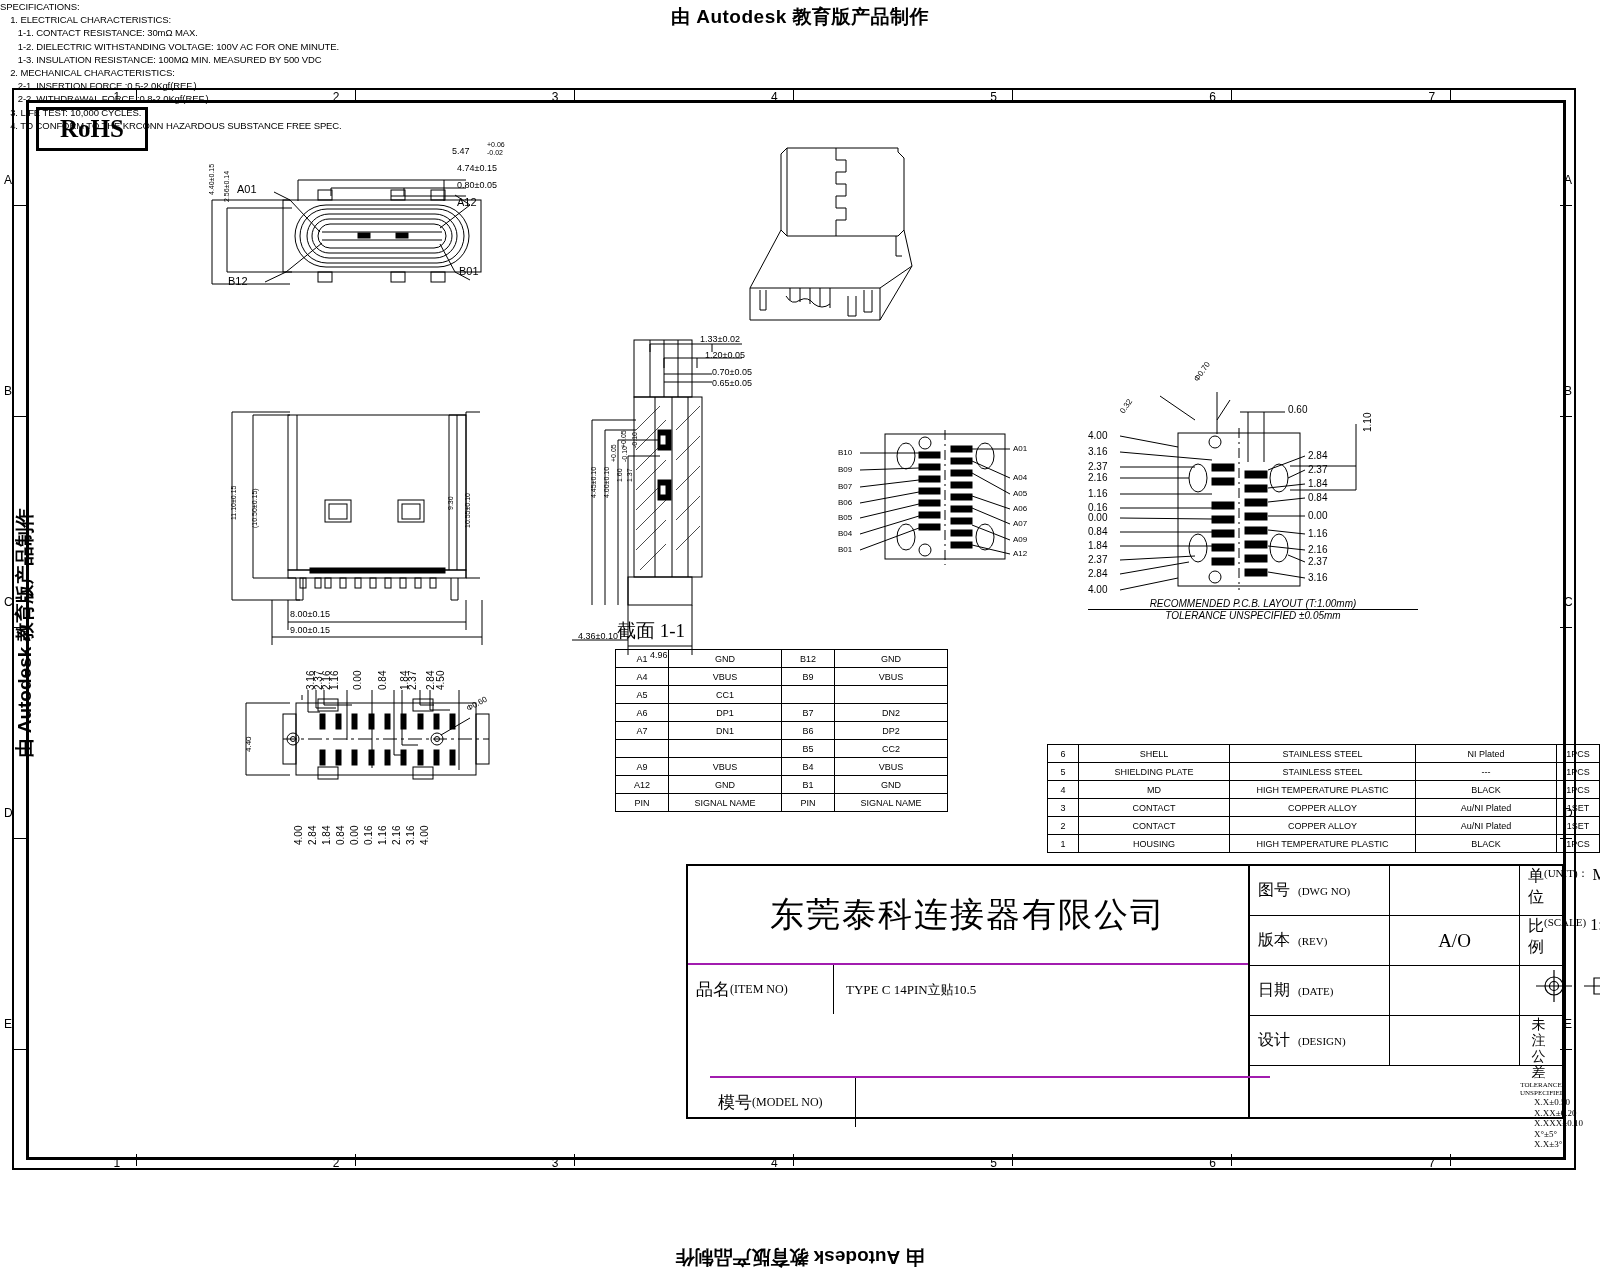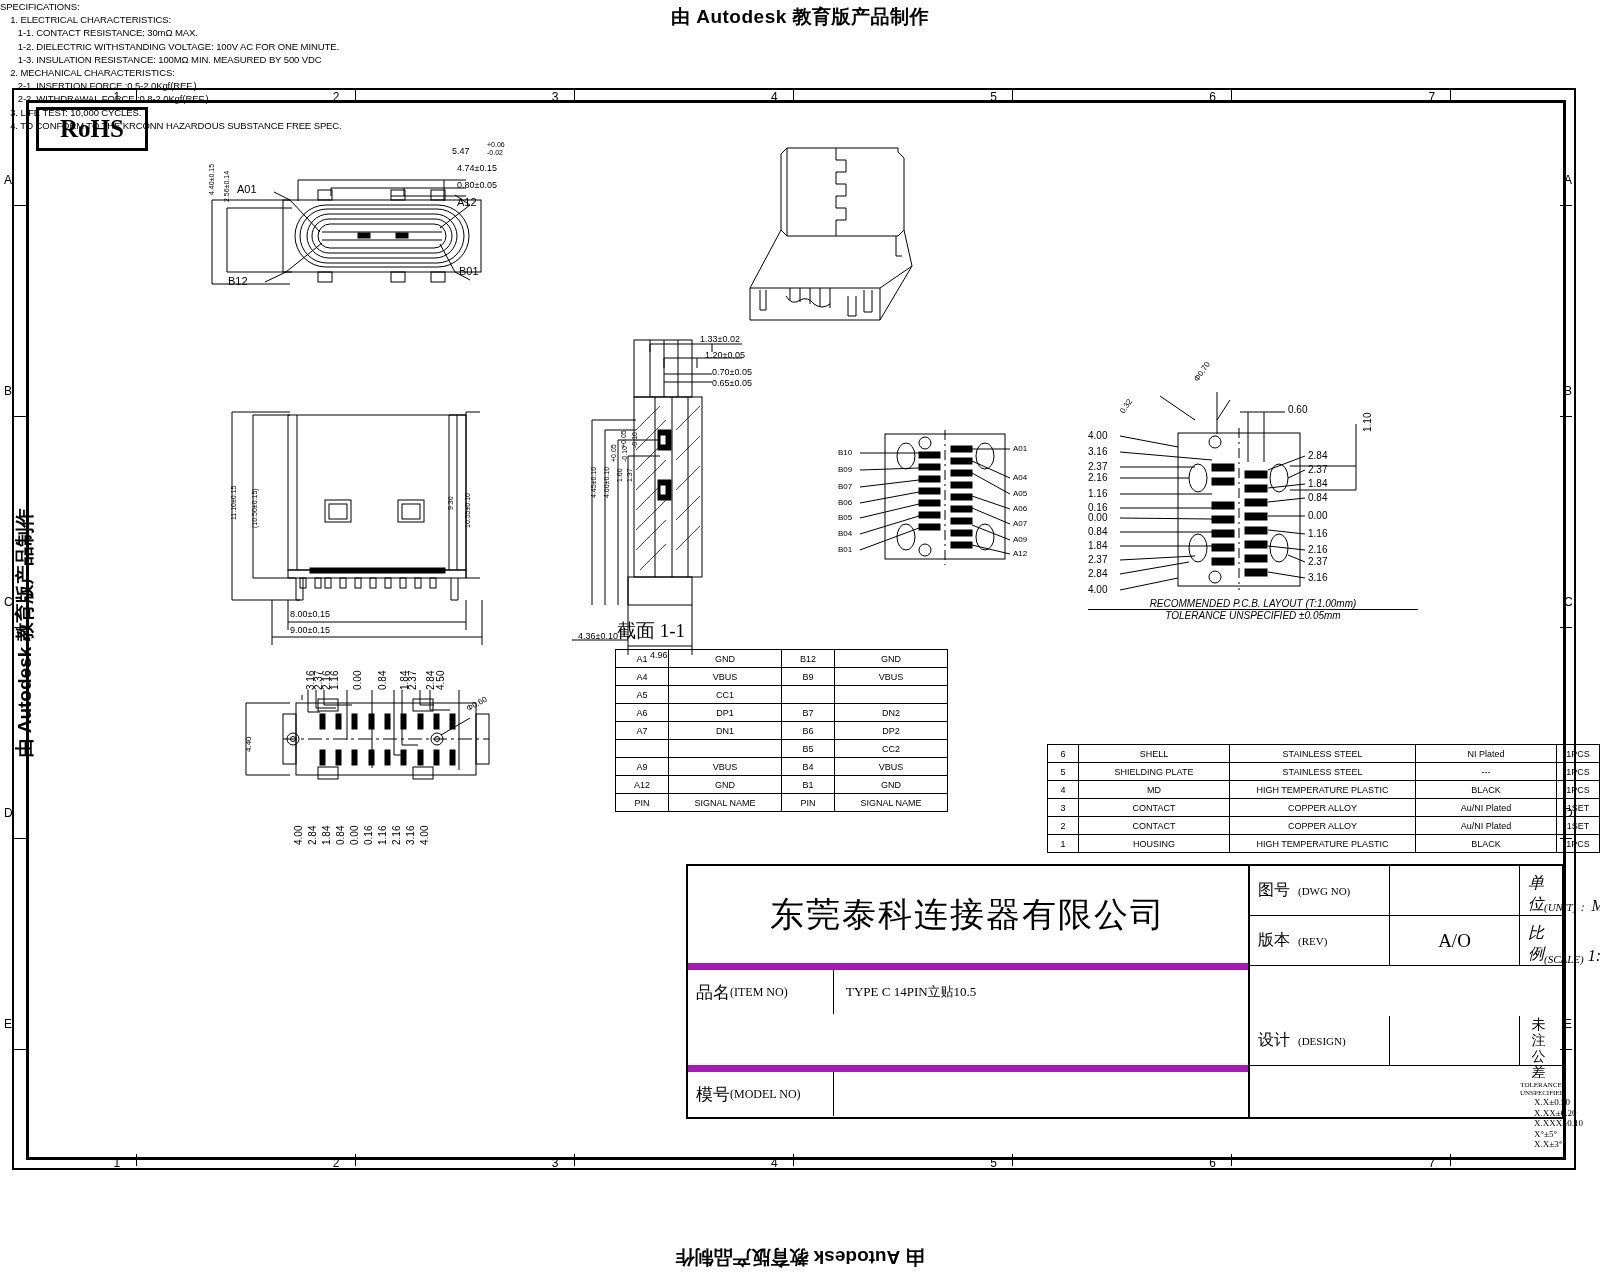--- a/index.html
+++ b/index.html
@@ -56,39 +56,39 @@
   .bomtable td.m{width:185px;}
   .bomtable td.r{width:140px;}
   .bomtable td.q{width:42px;}
 
   
   .titleblock{position:absolute;left:686px;top:864px;width:874px;height:251px;border:2px solid #000;}
   .tb-l{position:absolute;left:0;top:0;width:562px;height:100%;border-right:2px solid #000;box-sizing:border-box;}
   .tb-company{position:absolute;left:0;top:0;width:100%;height:97px;
      display:flex;align-items:center;justify-content:center;
      font-size:34px;font-family:"Liberation Serif",serif;letter-spacing:2px;}
-  .tb-row{position:absolute;left:0;width:100%;height:51px;border-top:7px solid #a21caf;box-sizing:border-box;}
+  .tb-row{position:absolute;left:0;width:100%;height:51px;border-top:2px solid #a21caf;box-sizing:border-box;}
   .tb-lab{position:absolute;left:0;top:0;width:146px;height:100%;border-right:1px solid #000;
      box-sizing:border-box;display:flex;align-items:center;padding-left:8px;
      font-size:17px;font-family:"Liberation Serif",serif;}
   .tb-lab small{font-size:12px;}
   .tb-val{position:absolute;left:146px;top:0;right:0;height:100%;display:flex;align-items:center;
      padding-left:12px;font-size:13px;font-family:"Liberation Serif",serif;}
   .tb-r{position:absolute;left:562px;top:0;right:0;height:100%;}
   .tbr-row{position:absolute;left:0;width:100%;height:50px;box-sizing:border-box;border-bottom:1px solid #000;}
   .tbr-lab{position:absolute;left:0;top:0;width:140px;height:100%;border-right:1px solid #000;
      box-sizing:border-box;display:flex;align-items:center;padding-left:8px;
      font-size:16px;font-family:"Liberation Serif",serif;}
   .tbr-lab small{font-size:11px;margin-left:8px;}
   .tbr-mid{position:absolute;left:140px;top:0;width:130px;height:100%;border-right:1px solid #000;
      box-sizing:border-box;display:flex;align-items:center;justify-content:center;
      font-size:19px;font-family:"Liberation Serif",serif;}
   .tbr-right{position:absolute;left:270px;top:0;right:0;height:100%;
-     display:flex;align-items:flex-end;padding-left:8px;font-size:16px;
-     font-family:"Liberation Serif",serif;font-style:italic;}
+     display:flex;align-items:flex-start;padding-left:8px;font-size:16px;
+     font-family:"Liberation Serif",serif;}
   .tbr-right small{font-size:11px;}
   .tol-tbl{position:absolute;left:0;top:0;width:100%;height:100%;font-size:10px;
      font-family:"Liberation Serif",serif;text-align:center;line-height:1.15;padding-top:1px;
      box-sizing:border-box;}
   .tol-tbl .big{font-size:14px;letter-spacing:5px;}
   .tol-tbl .sm{font-size:7px;letter-spacing:0px;}
   .tol-row{display:flex;justify-content:space-between;padding:0 14px;font-size:9px;}
 
   .pcbcap{position:absolute;left:1088px;top:598px;width:330px;text-align:center;
      font-style:italic;font-size:10px;font-family:"Liberation Sans",sans-serif;}
@@ -737,21 +737,21 @@
 <div class="titleblock">
   <div class="tb-l">
     <div class="tb-company">东莞泰科连接器有限公司</div>
     <div class="tb-row" style="top:97px;">
       <div class="tb-lab">
         <span>品名</span>
           <small>(ITEM NO)</small>
       </div>
       <div class="tb-val">TYPE C 14PIN立贴10.5</div>
     </div>
-    <div class="tb-row" style="top:199px;">
+    <div class="tb-row" style="top:210px;margin-left:22px;">
       <div class="tb-lab">
         <span>模号</span>
           <small>(MODEL NO)</small>
       </div>
       <div class="tb-val"></div>
     </div>
   </div>
 
   <div class="tb-r">
     <div class="tbr-row" style="top:0px;">
@@ -765,20 +765,40 @@
       </div>
     </div>
     <div class="tbr-row" style="top:50px;">
       <div class="tbr-lab">
         <span>版本</span>
           <small>(REV)</small>
       </div>
       <div class="tbr-mid">A/O</div>
       <div class="tbr-right">
         <span>比例</span><small>(SCALE)</small>&nbsp;<span>1:1</span>
+      </div>
+    </div>
+    <div class="tbr-row" style="top:100px;">
+      <div class="tbr-lab">
+        <span>日期</span>
+          <small>(DATE)</small>
+      </div>
+      <div class="tbr-mid"></div>
+      <div class="tbr-right">
+        <svg width="150" height="40">
+          <g stroke="#000" fill="none" stroke-width="1.2">
+            <circle cx="34" cy="20" r="9"></circle>
+            <circle cx="34" cy="20" r="4.5"></circle>
+            <line x1="16" y1="20" x2="52" y2="20"></line>
+            <line x1="34" y1="4" x2="34" y2="36"></line>
+            <path d="M74 12 L98 12 L112 16 L112 24 L98 28 L74 28 Z"></path>
+            <line x1="98" y1="12" x2="98" y2="28"></line>
+            <line x1="64" y1="20" x2="122" y2="20"></line>
+          </g>
+        </svg>
       </div>
     </div>
     <div class="tbr-row" style="top:150px;">
       <div class="tbr-lab">
         <span>设计</span>
           <small>(DESIGN)</small>
       </div>
       <div class="tbr-mid"></div>
     </div>
 

